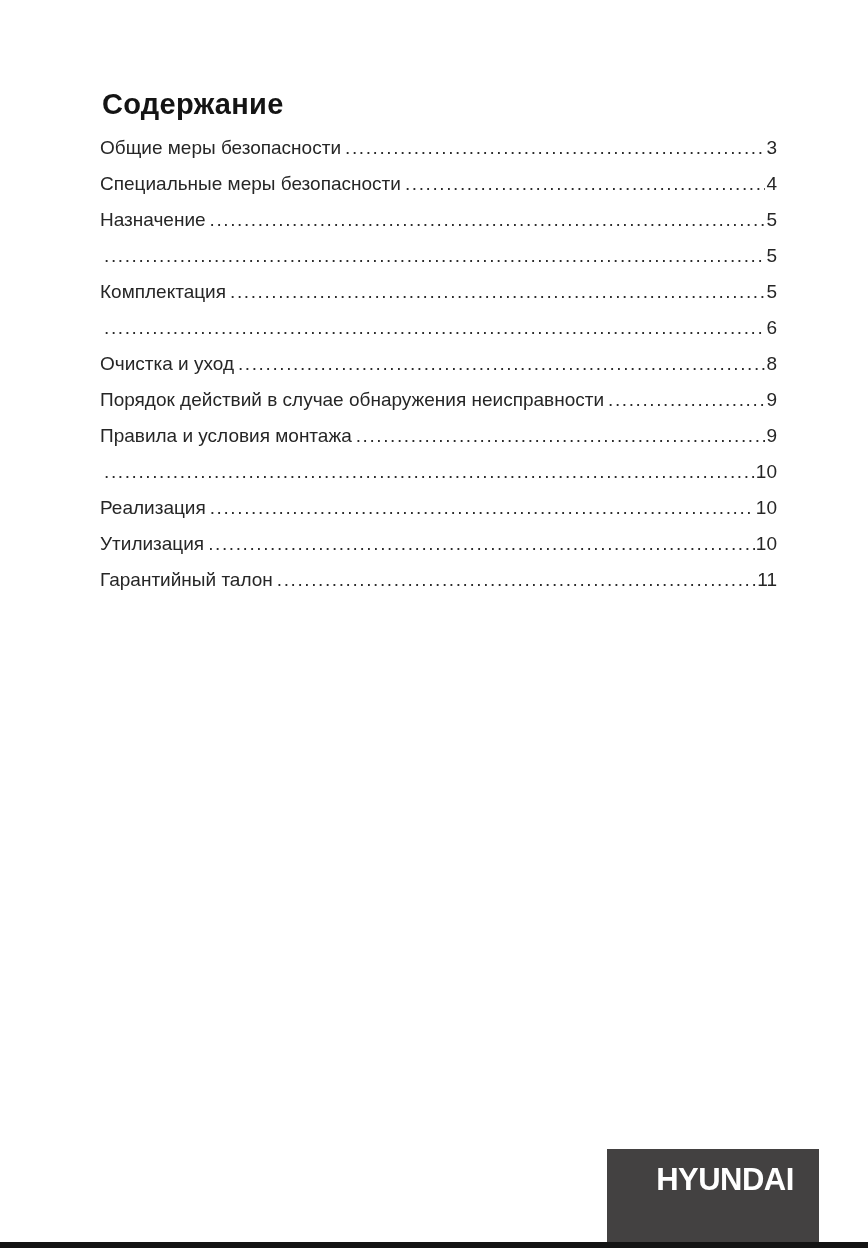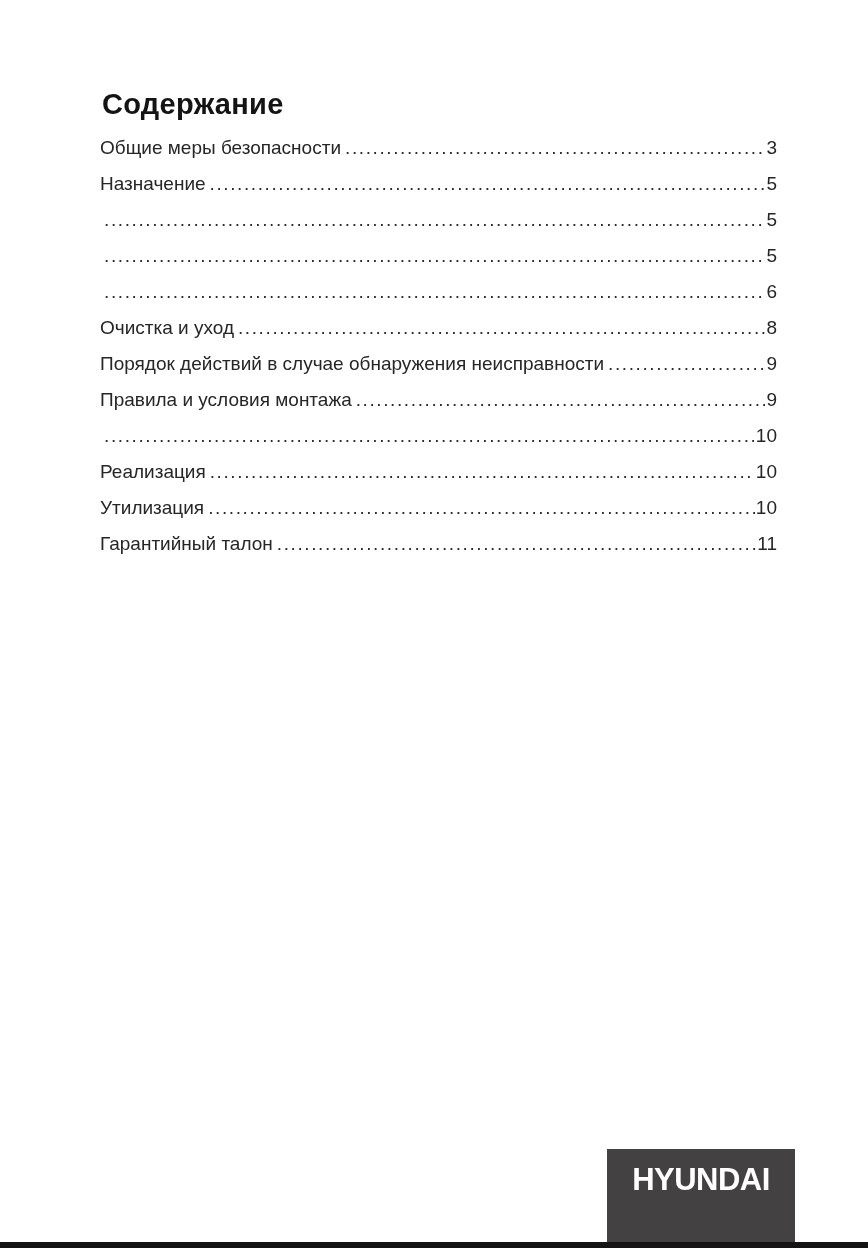--- a/index.html
+++ b/index.html
@@ -90,33 +90,39 @@
   <div class="page-title">Содержание</div>
 
   <div class="toc-list">
 
       <div class="toc-row">
         <span class="toc-label">Общие меры безопасности</span>
         <span class="toc-dots"></span>
         <span class="toc-page">3</span>
       </div>
 
+      <div class="toc-row">
+        <span class="toc-label">Специальные меры безопасности</span>
+        <span class="toc-dots"></span>
+        <span class="toc-page">4</span>
+      </div>
 
       <div class="toc-row">
         <span class="toc-label">Назначение</span>
         <span class="toc-dots"></span>
         <span class="toc-page">5</span>
       </div>
 
       <div class="toc-row">
         <span class="toc-dots"></span>
         <span class="toc-page">5</span>
       </div>
 
       <div class="toc-row">
+        <span class="toc-label">Комплектация</span>
         <span class="toc-dots"></span>
         <span class="toc-page">5</span>
       </div>
 
       <div class="toc-row">
         <span class="toc-dots"></span>
         <span class="toc-page">6</span>
       </div>
 
 
@@ -155,19 +161,19 @@
         <span class="toc-page">10</span>
       </div>
 
       <div class="toc-row">
         <span class="toc-label">Гарантийный талон</span>
         <span class="toc-dots"></span>
         <span class="toc-page">11</span>
       </div>
     </div>
 
-  <div class="brand-box" style="background: rgb(67, 65, 65);">
+  <div class="brand-box" style="background: rgb(67, 65, 65); padding-left: 24px;">
     <div class="brand-text" style="color: rgb(255, 255, 255);">HYUNDAI</div>
   </div>
 
   <div class="bottom-edge-line" style="background: rgb(20, 20, 20);"></div>
 
 </div>
 
 </body></html>

